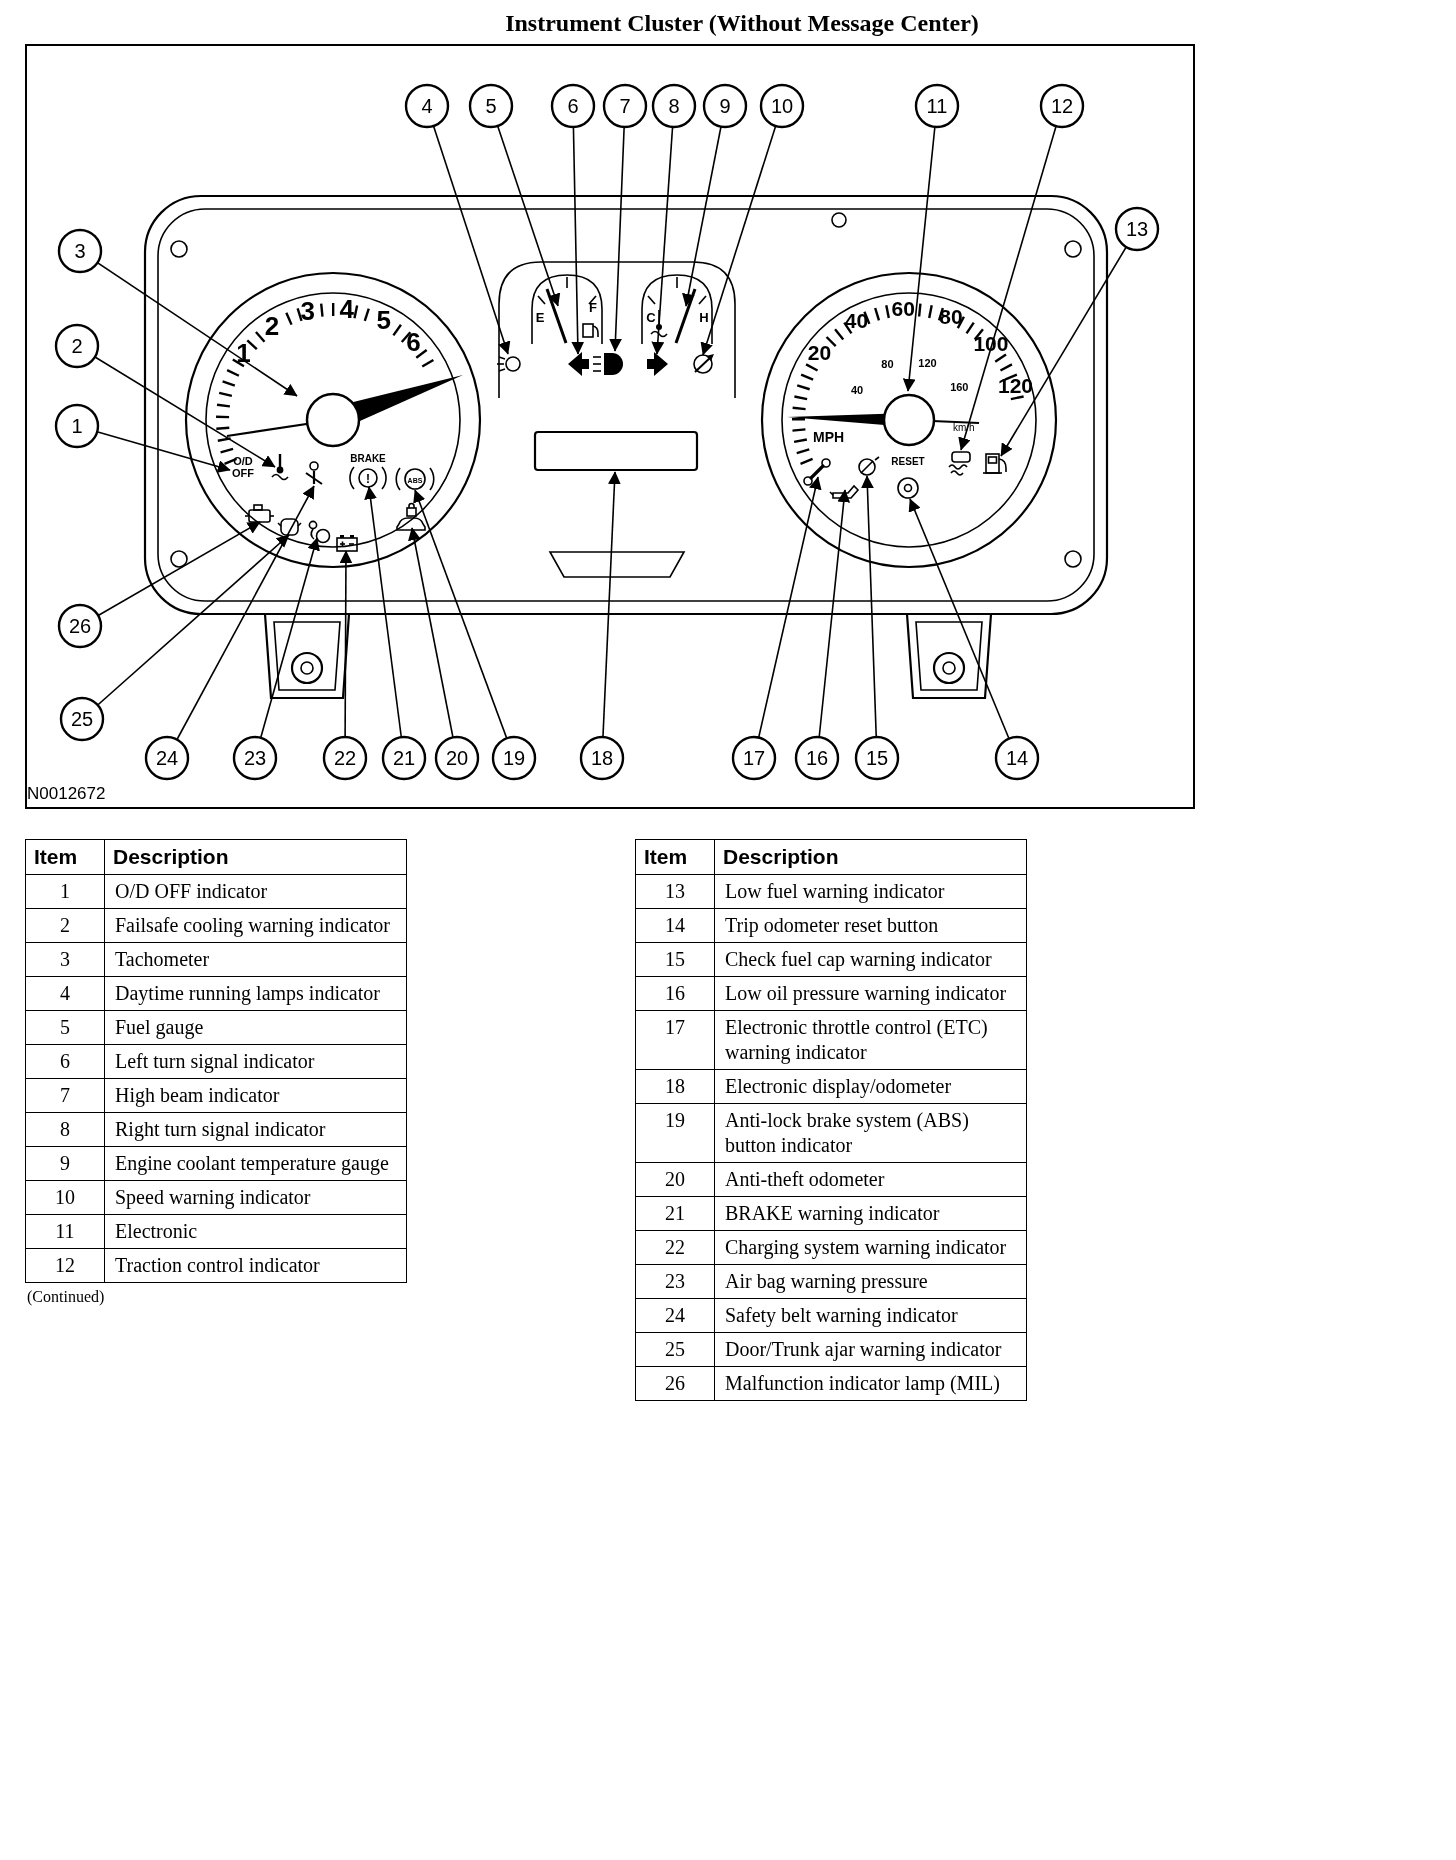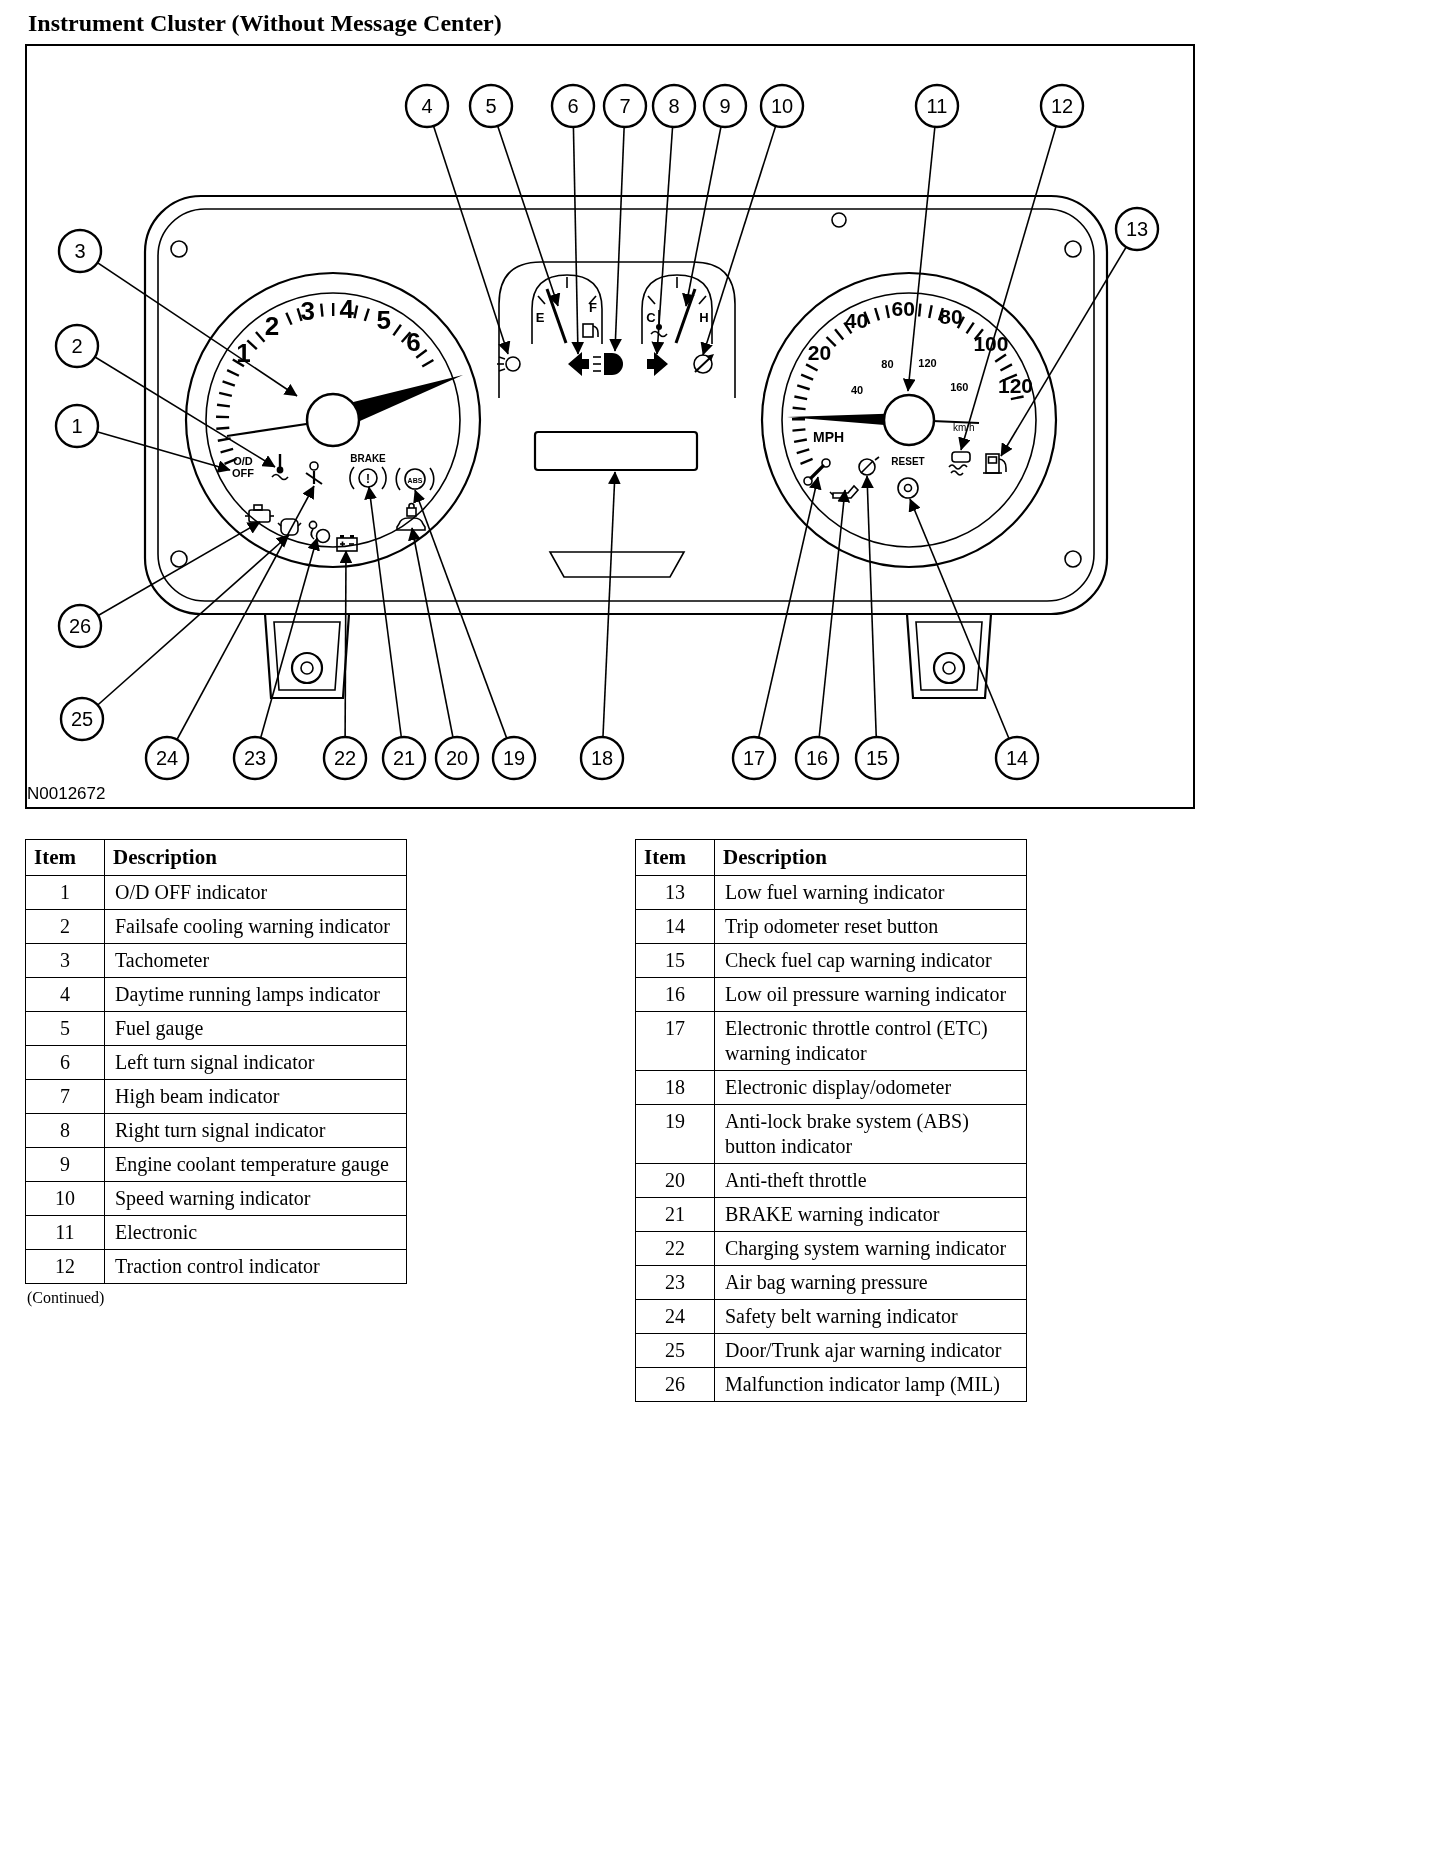--- a/index.html
+++ b/index.html
@@ -1,26 +1,26 @@
 <!DOCTYPE html>
 <html><head>
 <meta charset="utf-8">
 <style>
   html,body{margin:0;padding:0;background:#fff;}
   body{width:1456px;min-height:1860px;color:#000;font-family:"Liberation Serif",serif;position:relative;}
-  .title{margin:10px 0 7px 28px;font-size:24px;font-weight:bold;font-family:"Liberation Serif",serif;}
+  .title{margin:10px 0 7px 28px;font-size:24px;font-weight:bold;font-family:"Liberation Serif",serif;text-align:center;}
   .figure{position:relative;margin-left:25px;width:1166px;height:761px;border:2px solid #000;background:#fff;}
   .figure svg{position:absolute;left:0;top:0;width:100%;height:100%;}
   .figure-id{position:absolute;left:0;bottom:3px;font-family:"Liberation Sans",sans-serif;font-size:17px;}
   .tables{display:flex;align-items:flex-start;margin:30px 0 0 25px;}
   .table-col{width:382px;}
   .table-col.right{margin-left:228px;width:392px;}
   table{border-collapse:collapse;width:100%;}
   th,td{border:1.6px solid #000;vertical-align:top;}
-  th{font-family:Liberation Serif, serif;font-size:21px;font-weight:bold;text-align:left;padding:5px 8px;}
+  th{font-family:Liberation Sans, sans-serif;font-size:21px;font-weight:bold;text-align:left;padding:5px 8px;}
   th.col-item{width:62px;}
   td{font-size:20px;padding:4px 10px;line-height:1.25;font-family:"Liberation Serif",serif;}
   td.col-item{text-align:center;}
   .continued{font-size:16px;margin-top:5px;margin-left:2px;}
   
   .s2{fill:none;stroke:#000;stroke-width:2.2px;}
   .s1{fill:none;stroke:#000;stroke-width:1.6px;}
   .t{font-family:"Liberation Sans",sans-serif;fill:#000;}
   .b{font-weight:bold;}
 </style>
@@ -522,21 +522,21 @@
             <tr>
               <td class="col-item">18</td>
               <td class="col-desc">Electronic display/odometer</td>
             </tr>
             <tr>
               <td class="col-item">19</td>
               <td class="col-desc">Anti-lock brake system (ABS) button indicator</td>
             </tr>
             <tr>
               <td class="col-item">20</td>
-              <td class="col-desc">Anti-theft throttle</td>
+              <td class="col-desc">Anti-theft odometer</td>
             </tr>
             <tr>
               <td class="col-item">21</td>
               <td class="col-desc">BRAKE warning indicator</td>
             </tr>
             <tr>
               <td class="col-item">22</td>
               <td class="col-desc">Charging system warning indicator</td>
             </tr>
             <tr>

